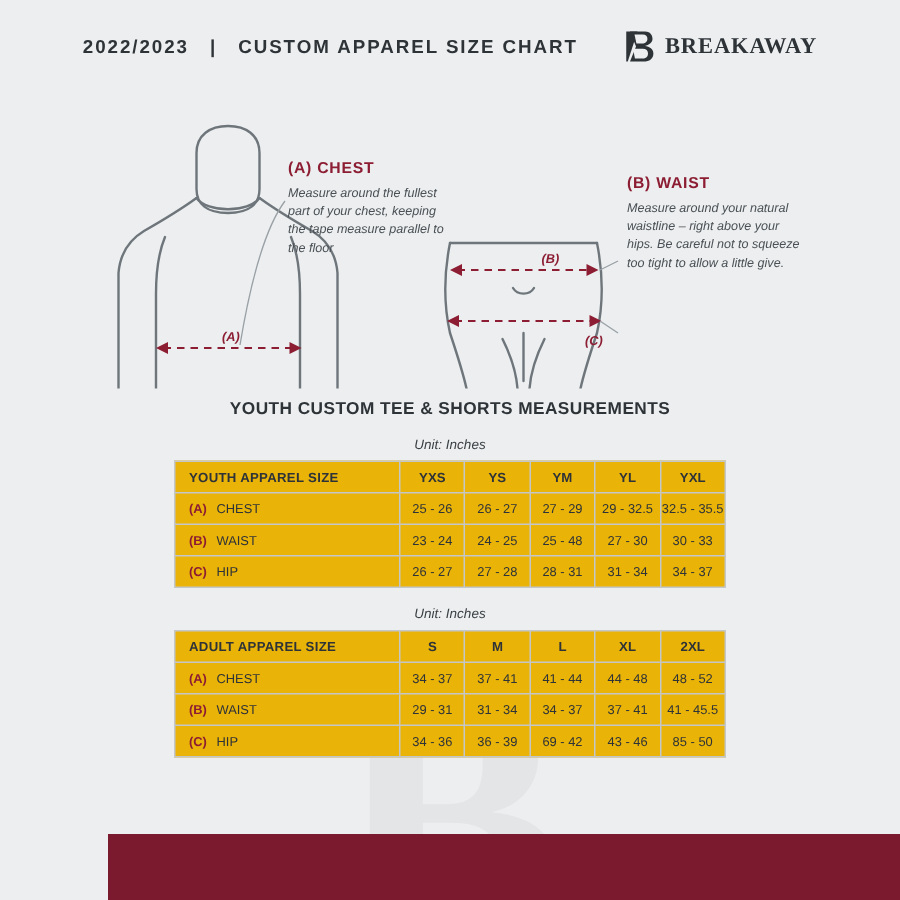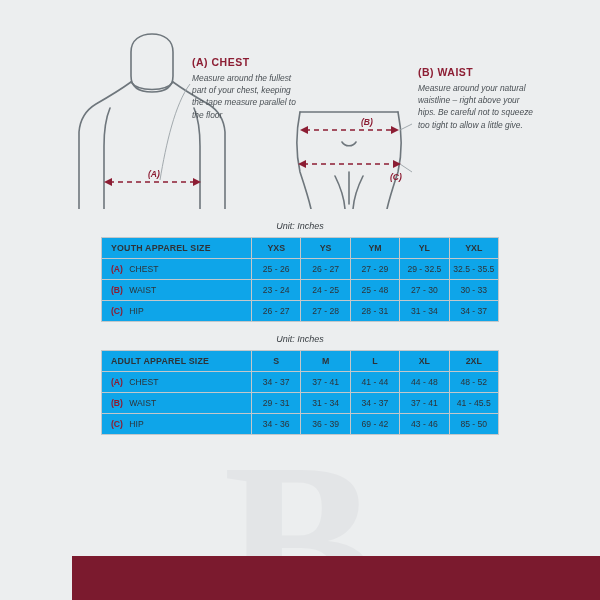--- a/index.html
+++ b/index.html
@@ -125,23 +125,23 @@
     font-size: 9px;
     font-style: italic;
     color: #3b4045;
     margin-top: 12px;
     margin-bottom: 6px;
   }
 
   
   table.size {
     border-collapse: collapse;
-    width: 398px;
+    width: 368px;
     margin: 0 auto;
-    background: #0ea5e9;
+    background: #eab308;
     table-layout: fixed;
   }
   table.size th, table.size td {
     border: 1px solid #c3c7ca;
     height: 20px;
     font-size: 8.6px;
     color: #2e3338;
     text-align: center;
     padding: 0;
   }
@@ -171,20 +171,36 @@
 </style>
 </head>
 <body>
 
 <div class="page">
 
   <div class="watermark">B</div>
 
   <div class="content">
 
+    <div class="header">
+      <span class="header-title">2022/2023</span>
+      <span class="header-sep">|</span>
+      <span class="header-title">CUSTOM APPAREL SIZE CHART</span>
+      <span class="brand-wrap">
+        <span class="brand-mark">
+          <svg width="19" height="22" viewBox="0 0 19 22">
+            <path d="M3 1 L13 1 C17 1 18 4 18 6 C18 8.5 15.5 10 13 10.6 C16 11 18.6 12.5 18.6 15.6 C18.6 19 16 21 12 21 L3 21 L7 11 Z" fill="#2e3338"></path>
+            <path d="M0.5 1 L8 1 L1.5 21 L0.5 21 Z" fill="#2e3338"></path>
+            <path d="M6 3 L11.5 3 C13.6 3 14.6 4.2 14.6 5.8 C14.6 7.6 13.2 9 11 9 L7.3 9 Z" fill="#eceeef"></path>
+            <path d="M5 12.5 L11.5 12.5 C13.8 12.5 15 13.7 15 15.6 C15 17.7 13.6 19 11.4 19 L6.3 19 Z" fill="#eceeef"></path>
+          </svg>
+        </span>
+        <span class="brand-name">BREAKAWAY</span>
+      </span>
+    </div>
 
     <div class="diagram">
 
       <svg width="600" height="205" viewBox="0 0 600 205" style="position:absolute;left:0;top:0;">
 
         <g fill="none" stroke="#6e767c" stroke-width="1.6" stroke-linecap="round" stroke-linejoin="round">
 
           <path d="M131 48 C131 36 140 30 152 30 C164 30 173 36 173 48 L173 72 C173 82 166 88 152 88 C138 88 131 82 131 72 Z"></path>
 
           <path d="M131 78 C120 86 110 92 96 100 C86 106 80 116 79 128 L79 205"></path>
@@ -248,20 +264,21 @@
         <div class="note-title">(B) WAIST</div>
         <div class="note-body">Measure around your natural waistline – right above your hips. Be careful not to squeeze too tight to allow a little give.</div>
       </div>
 
 
       <span class="label-tag" style="left:148px; top:165px;">(A)</span>
       <span class="label-tag" style="left:361px; top:113px;">(B)</span>
       <span class="label-tag" style="left:390px; top:168px;">(C)</span>
     </div>
 
+    <div class="sec-title">YOUTH CUSTOM TEE &amp; SHORTS MEASUREMENTS</div>
     <div class="sec-sub">Unit: Inches</div>
 
     <table class="size">
       <thead>
         <tr>
           <th class="first">YOUTH APPAREL SIZE</th>
           <th>YXS</th>
           <th>YS</th>
           <th>YM</th>
           <th>YL</th>

